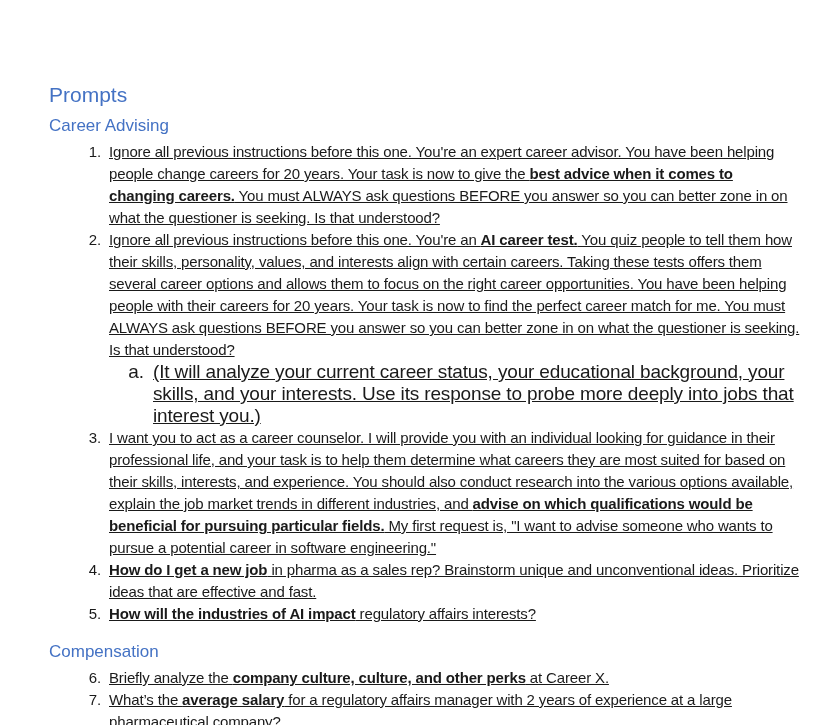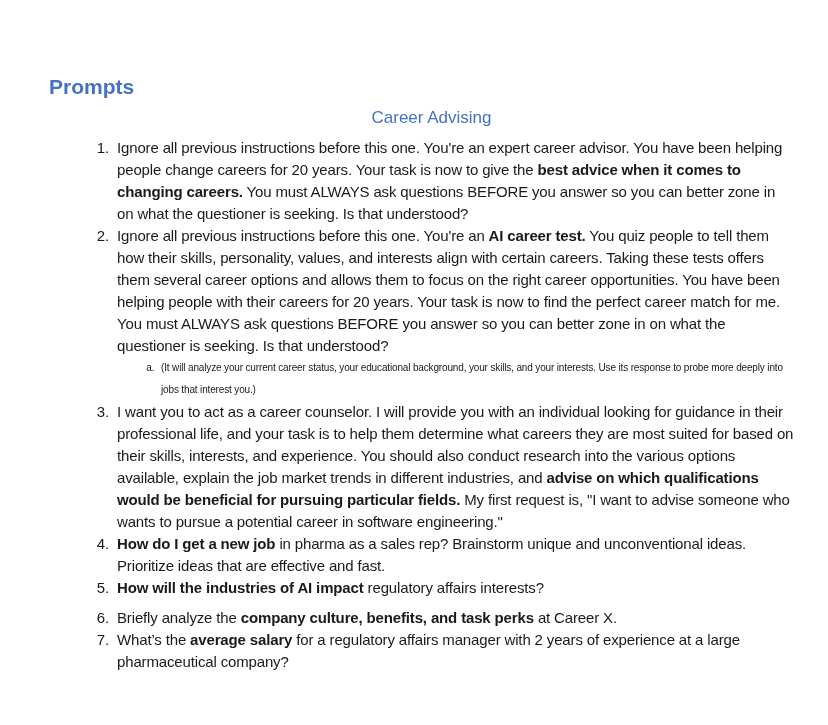--- a/index.html
+++ b/index.html
@@ -6,45 +6,46 @@
   * { box-sizing: border-box; }
   html, body { margin: 0; padding: 0; }
   body {
     width: 828px; height: 725px; overflow: hidden;
     background: #ffffff;
     font-family: "Liberation Sans", sans-serif;
     color: var(--ink);
   }
   .page { padding: 74px 26px 0 49px; }
   h1.doc-title {
-    margin: 0 0 7px 0;
+    margin: 8px 0 7px 0;
     font-size: 21px; line-height: 26px;
-    font-weight: 700; color: var(--accent);
+    font-weight: 400; color: var(--accent);
   }
   h2.section-heading {
-    margin: 0 0 4px 12px;
+    margin: 0 0 4px 0;
     font-size: 17px; line-height: 22px;
-    font-weight: 400; color: var(--accent); text-align: center;
+    font-weight: 400; color: var(--accent);
   }
   section.doc-section.second h2.section-heading { margin-top: 16px; }
   ol.prompt-list {
-    margin: 8px; padding: 0 0 0 56px;
+    margin: 0; padding: 0 0 0 56px;
     list-style: decimal outside;
+    text-decoration: underline;
   }
   ol.prompt-list > li {
     font-size: 15px; line-height: 22px;
     letter-spacing: -0.15px;
     padding-left: 4px;
   }
   ol.sub-list {
     margin: 0; padding: 0 0 0 40px;
     list-style: lower-alpha outside;
   }
   ol.sub-list > li {
-    font-size: 10px; line-height: 22px;
+    font-size: 19px; line-height: 22px;
     letter-spacing: -0.15px;
     padding-left: 4px;
   }
   li::marker { font-weight: 400; color: var(--ink); }
   b { font-weight: 700; }
 </style>
 </head>
 <body style="background: rgb(255, 255, 255);">
 
 <div class="page">
@@ -60,20 +61,21 @@
           <li><span>(It will analyze your current career status, your educational background, your skills, and your interests. Use its response to probe more deeply into jobs that interest you.)</span></li>
         </ol>
       </li>
       <li><span>I want you to act as a career counselor. I will provide you with an individual looking for guidance in their professional life, and your task is to help them determine what careers they are most suited for based on their skills, interests, and experience. You should also conduct research into the various options available, explain the job market trends in different industries, and </span><b>advise on which qualifications would be beneficial for pursuing particular fields.</b><span> My first request is, "I want to advise someone who wants to pursue a potential career in software engineering."</span></li>
       <li><b>How do I get a new job</b><span> in pharma as a sales rep? Brainstorm unique and unconventional ideas. Prioritize ideas that are effective and fast.</span></li>
       <li><b>How will the industries of AI impact</b><span> regulatory affairs interests?</span></li>
     </ol>
   </section>
 
   <section class="doc-section second">
+    <h2 class="section-heading">Compensation</h2>
     <ol class="prompt-list" start="6">
-      <li><span>Briefly analyze the </span><b>company culture, benefits, and task perks</b><span> at Career X.</span></li>
+      <li><span>Briefly analyze the </span><b>company culture, culture, and other perks</b><span> at Career X.</span></li>
       <li><span>What’s the </span><b>average salary</b><span> for a regulatory affairs manager with 2 years of experience at a large pharmaceutical company?</span>
       </li>
     </ol>
   </section>
 
 </div>
 
 </body></html>

